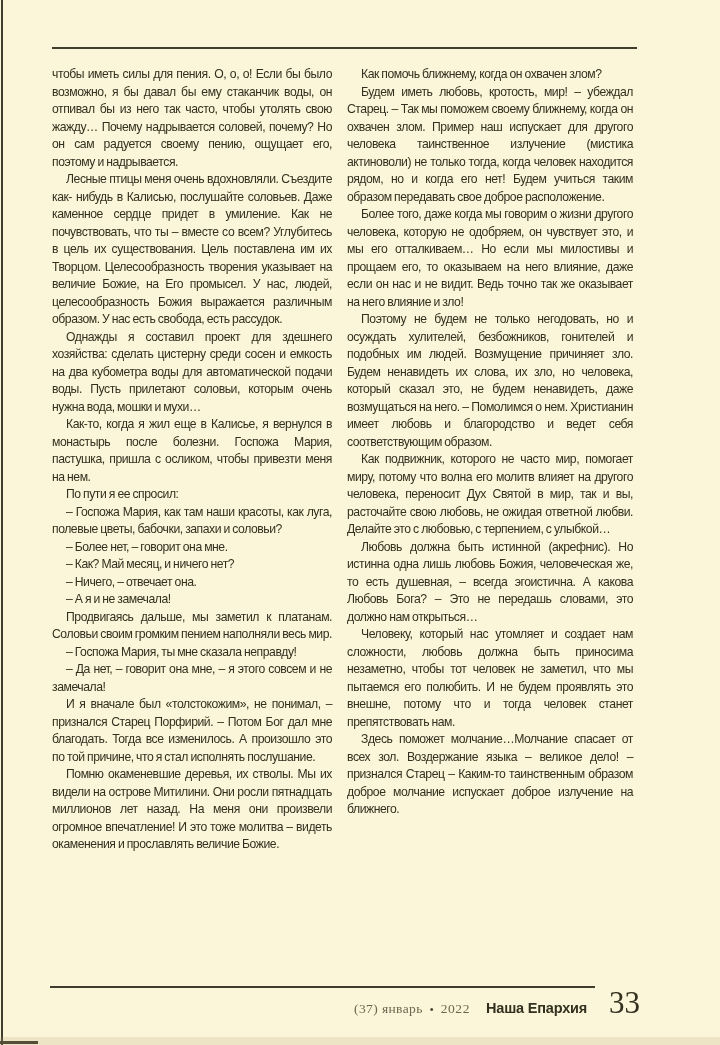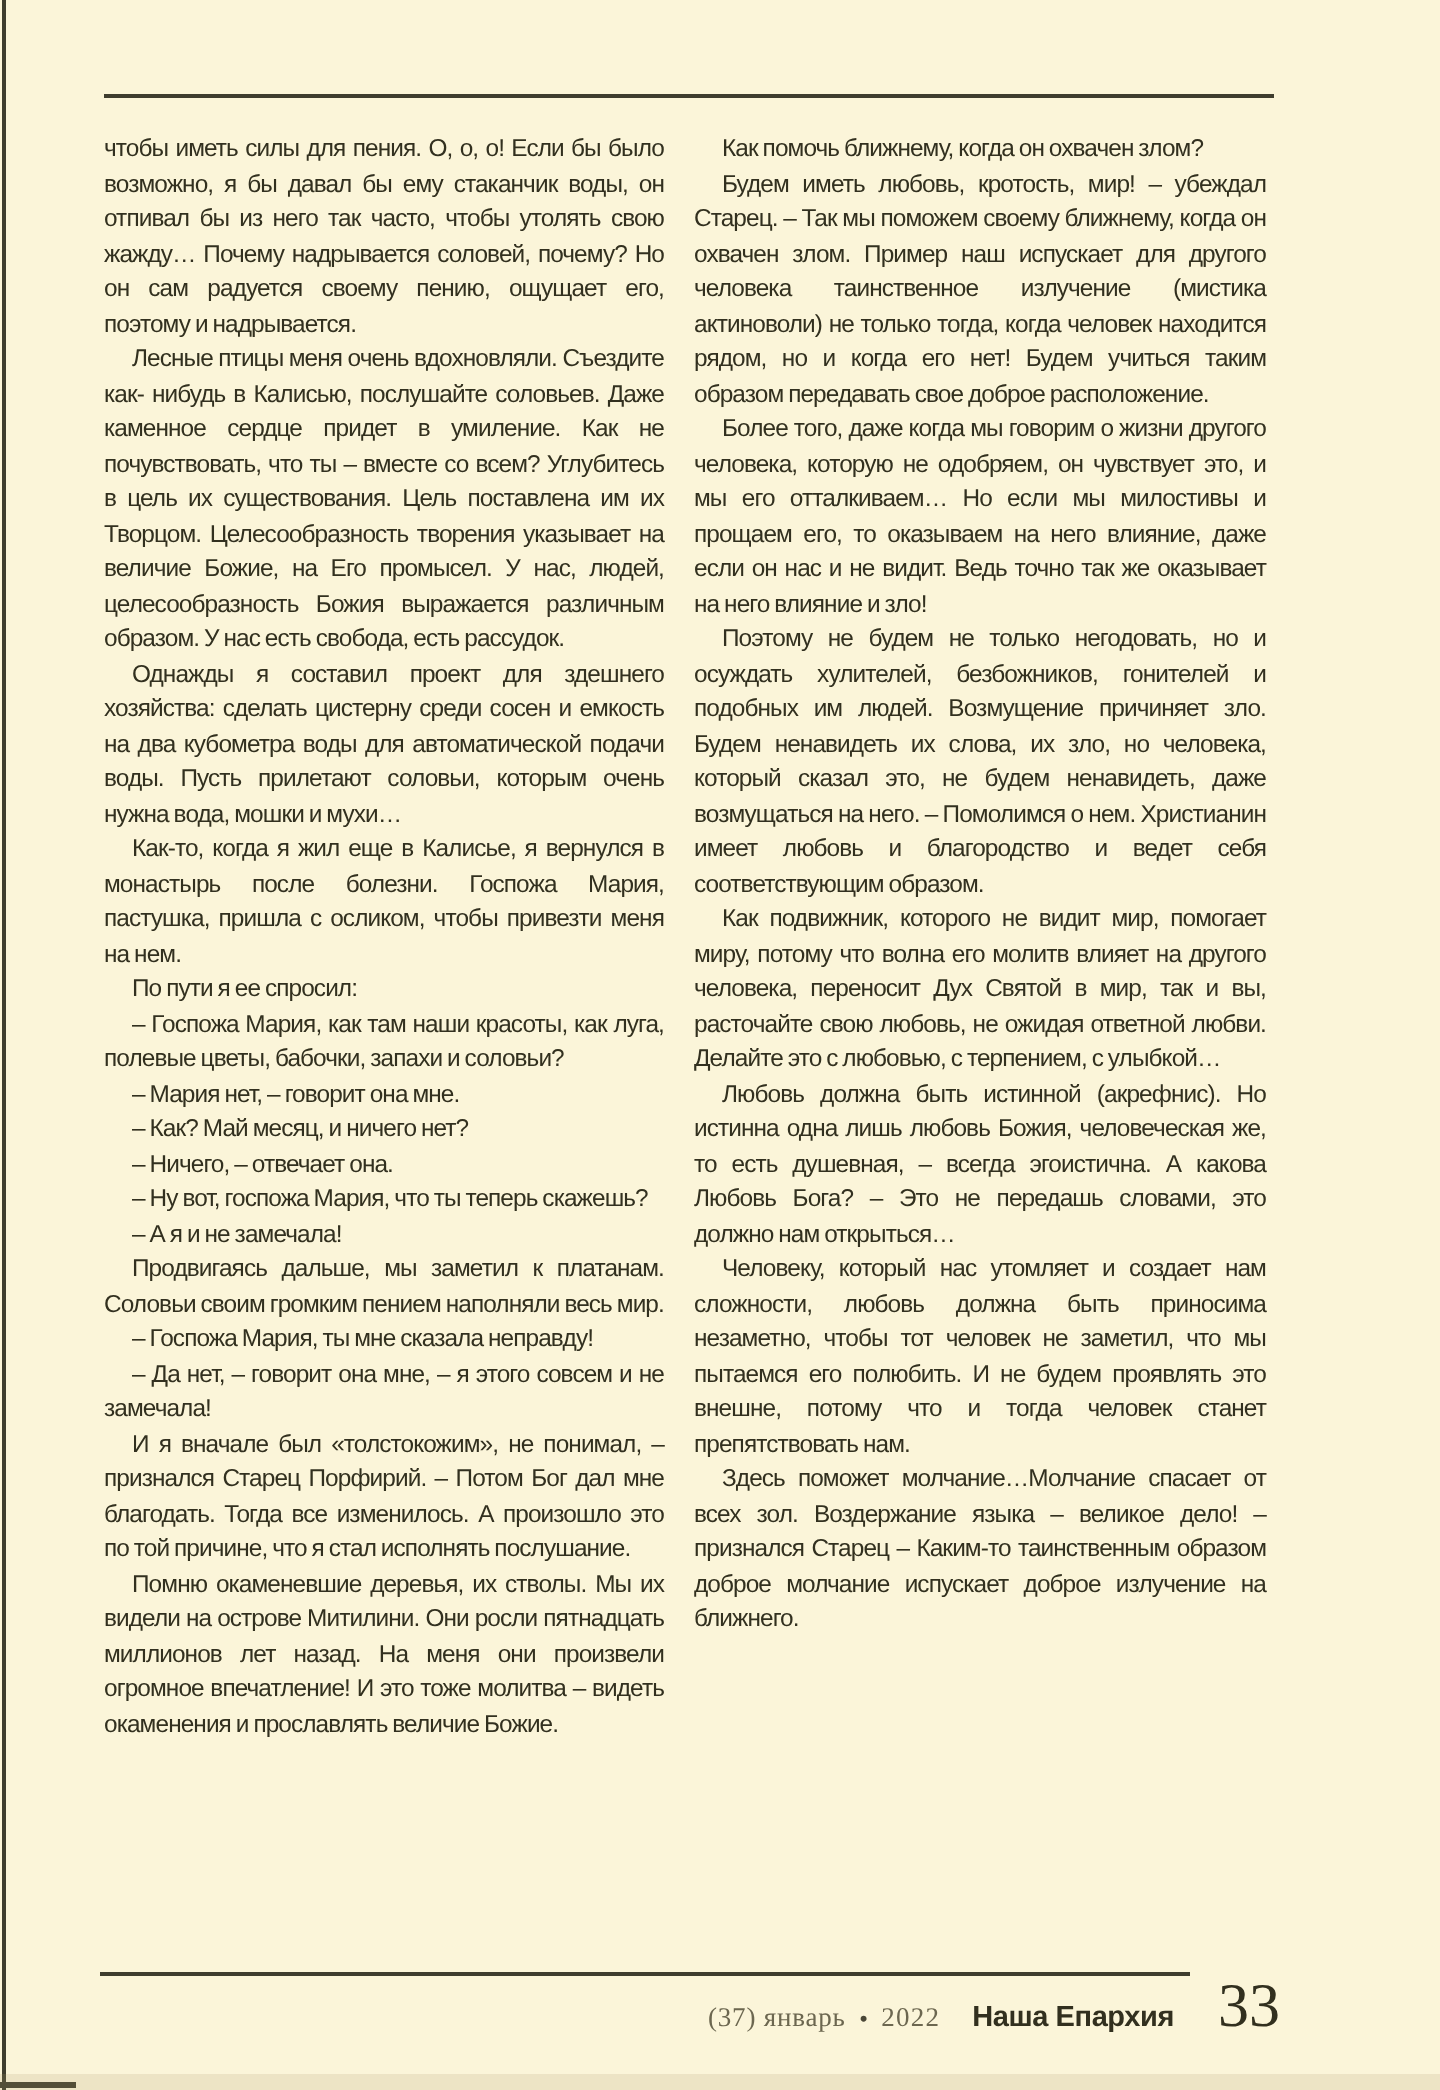--- a/index.html
+++ b/index.html
@@ -51,37 +51,36 @@
 <div class="top-rule"></div>
 
 <div class="content">
   <div class="col col-left">
     <p class="no-indent">чтобы иметь силы для пения. О, о, о! Если бы было возможно, я бы давал бы ему стаканчик воды, он отпивал бы из него так часто, чтобы утолять свою жажду… Почему надрывается соловей, почему? Но он сам радуется своему пению, ощущает его, поэтому и надрывается.</p>
     <p>Лесные птицы меня очень вдохновляли. Съездите как- нибудь в Калисью, послушайте соловьев. Даже каменное сердце придет в умиление. Как не почувствовать, что ты – вместе со всем? Углубитесь в цель их существования. Цель поставлена им их Творцом. Целесообразность творения указывает на величие Божие, на Его промысел. У нас, людей, целесообразность Божия выражается различным образом. У нас есть свобода, есть рассудок.</p>
       <p>Однажды я составил проект для здешнего хозяйства: сделать цистерну среди сосен и емкость на два кубометра воды для автоматической подачи воды. Пусть прилетают соловьи, которым очень нужна вода, мошки и мухи…</p>
       <p>Как-то, когда я жил еще в Калисье, я вернулся в монастырь после болезни. Госпожа Мария, пастушка, пришла с осликом, чтобы привезти меня на нем.</p>
       <p>По пути я ее спросил:</p>
       <p>– Госпожа Мария, как там наши красоты, как луга, полевые цветы, бабочки, запахи и соловьи?</p>
-      <p>– Мария нет, – говорит она мне.</p>
+      <p>– Более нет, – говорит она мне.</p>
       <p>– Как? Май месяц, и ничего нет?</p>
       <p>– Ничего, – отвечает она.</p>
-      <p>– Ну вот, госпожа Мария, что ты теперь скажешь?</p>
       <p>– А я и не замечала!</p>
       <p>Продвигаясь дальше, мы заметил к платанам. Соловьи своим громким пением наполняли весь мир.</p>
       <p>– Госпожа Мария, ты мне сказала неправду!</p>
       <p>– Да нет, – говорит она мне, – я этого совсем и не замечала!</p>
       <p>И я вначале был «толстокожим», не понимал, – признался Старец Порфирий. – Потом Бог дал мне благодать. Тогда все изменилось. А произошло это по той причине, что я стал исполнять послушание.</p>
       <p>Помню окаменевшие деревья, их стволы. Мы их видели на острове Митилини. Они росли пятнадцать миллионов лет назад. На меня они произвели огромное впечатление! И это тоже молитва – видеть окаменения и прославлять величие Божие.</p>
   </div>
   <div class="col col-right">
     <p>Как помочь ближнему, когда он охвачен злом?</p>
       <p>Будем иметь любовь, кротость, мир! – убеждал Старец. – Так мы поможем своему ближнему, когда он охвачен злом. Пример наш испускает для другого человека таинственное излучение (мистика актиноволи) не только тогда, когда человек находится рядом, но и когда его нет! Будем учиться таким образом передавать свое доброе расположение.</p>
       <p>Более того, даже когда мы говорим о жизни другого человека, которую не одобряем, он чувствует это, и мы его отталкиваем… Но если мы милостивы и прощаем его, то оказываем на него влияние, даже если он нас и не видит. Ведь точно так же оказывает на него влияние и зло!</p>
       <p>Поэтому не будем не только негодовать, но и осуждать хулителей, безбожников, гонителей и подобных им людей. Возмущение причиняет зло. Будем ненавидеть их слова, их зло, но человека, который сказал это, не будем ненавидеть, даже возмущаться на него. – Помолимся о нем. Христианин имеет любовь и благородство и ведет себя соответствующим образом.</p>
-      <p>Как подвижник, которого не видит мир, помогает миру, потому что волна его молитв влияет на другого человека, переносит Дух Святой в мир, так и вы, расточайте свою любовь, не ожидая ответной любви. Делайте это с любовью, с терпением, с улыбкой…</p>
+      <p>Как подвижник, которого не часто мир, помогает миру, потому что волна его молитв влияет на другого человека, переносит Дух Святой в мир, так и вы, расточайте свою любовь, не ожидая ответной любви. Делайте это с любовью, с терпением, с улыбкой…</p>
       <p>Любовь должна быть истинной (акрефнис). Но истинна одна лишь любовь Божия, человеческая же, то есть душевная, – всегда эгоистична. А какова Любовь Бога? – Это не передашь словами, это должно нам открыться…</p>
       <p>Человеку, который нас утомляет и создает нам сложности, любовь должна быть приносима незаметно, чтобы тот человек не заметил, что мы пытаемся его полюбить. И не будем проявлять это внешне, потому что и тогда человек станет препятствовать нам.</p>
       <p>Здесь поможет молчание…Молчание спасает от всех зол. Воздержание языка – великое дело! – признался Старец – Каким-то таинственным образом доброе молчание испускает доброе излучение на ближнего.</p>
   </div>
 </div>
 
 <div class="bottom-rule"></div>
 
 <div class="footer">
   <span class="footer-issue">(37) январь</span>

